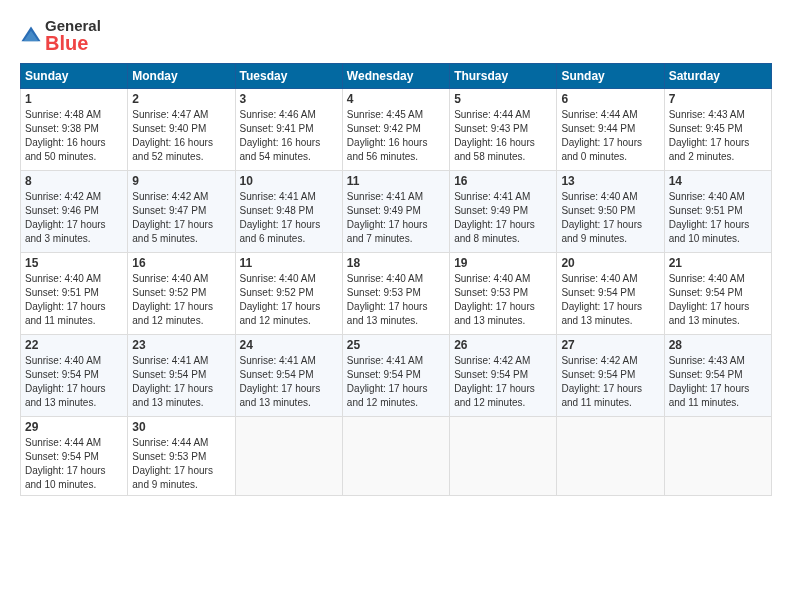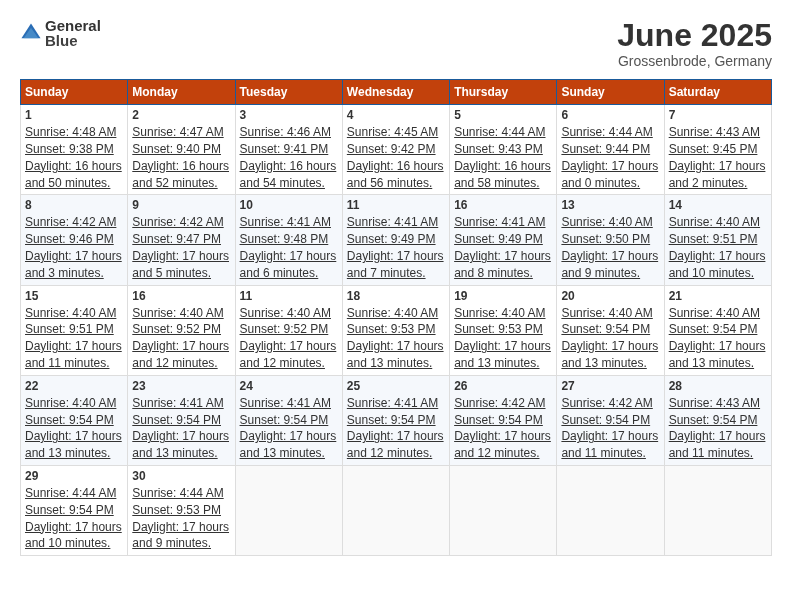--- a/index.html
+++ b/index.html
@@ -30,23 +30,23 @@
       display: flex;
       flex-direction: column;
       line-height: 1;
     }
     .logo-general {
       font-size: 15px;
       font-weight: bold;
       color: #333;
     }
     .logo-blue {
-      font-size: 15px;
+      font-size: 20px;
       font-weight: bold;
-      color: #404040;
+      color: #ef4444;
     }
     .logo-icon {
       width: 22px;
       height: 22px;
       margin-right: 3px;
     }
     .title-area {
       text-align: right;
     }
     .month-title {
@@ -58,21 +58,21 @@
     .location {
       font-size: 14px;
       color: #555;
     }
     .calendar {
       width: 100%;
       border-collapse: collapse;
       border: 1px solid #ccc;
     }
     .calendar th {
-      background: #c2410c;
+      background: #0369a1;
       color: #fff;
       font-size: 12px;
       font-weight: bold;
       padding: 5px 4px;
       text-align: left;
       border: 1px solid #1a5a9a;
     }
     .calendar td {
       width: 107px;
       vertical-align: top;
@@ -86,24 +86,23 @@
     .calendar tr:nth-child(even) td {
       background: #f5f8fc;
     }
     .day-num {
       font-size: 12px;
       font-weight: bold;
       display: block;
       margin-bottom: 2px;
     }
     .cell-text {
-      font-size: 12px;
+      font-size: 10px;
       line-height: 1.4;
       color: #333;
-      text-decoration: underline;
     }
     .empty-cell {
       background: #f9f9f9 !important;
     }
     .last-row td {
       height: 68px;
     }
   </style>
 </head>
 <body>
@@ -112,24 +111,20 @@
   <div class="header-area">
     <div class="logo">
       <svg class="logo-icon" viewBox="0 0 30 30">
         <polygon points="15,2 28,22 2,22" fill="#2a6db5"></polygon>
         <polygon points="15,8 25,22 5,22" fill="#5a9fd4" opacity="0.6"></polygon>
       </svg>
       <div class="logo-text">
         <span class="logo-general">General</span>
         <span class="logo-blue">Blue</span>
       </div>
-    </div>
-    <div class="title-area">
-      <div class="month-title">June 2025</div>
-      <div class="location">Grossenbrode, Germany</div>
     </div>
   </div>
 
   <table class="calendar">
     <thead>
       <tr>
         <th>Sunday</th>
         <th>Monday</th>
         <th>Tuesday</th>
         <th>Wednesday</th>

